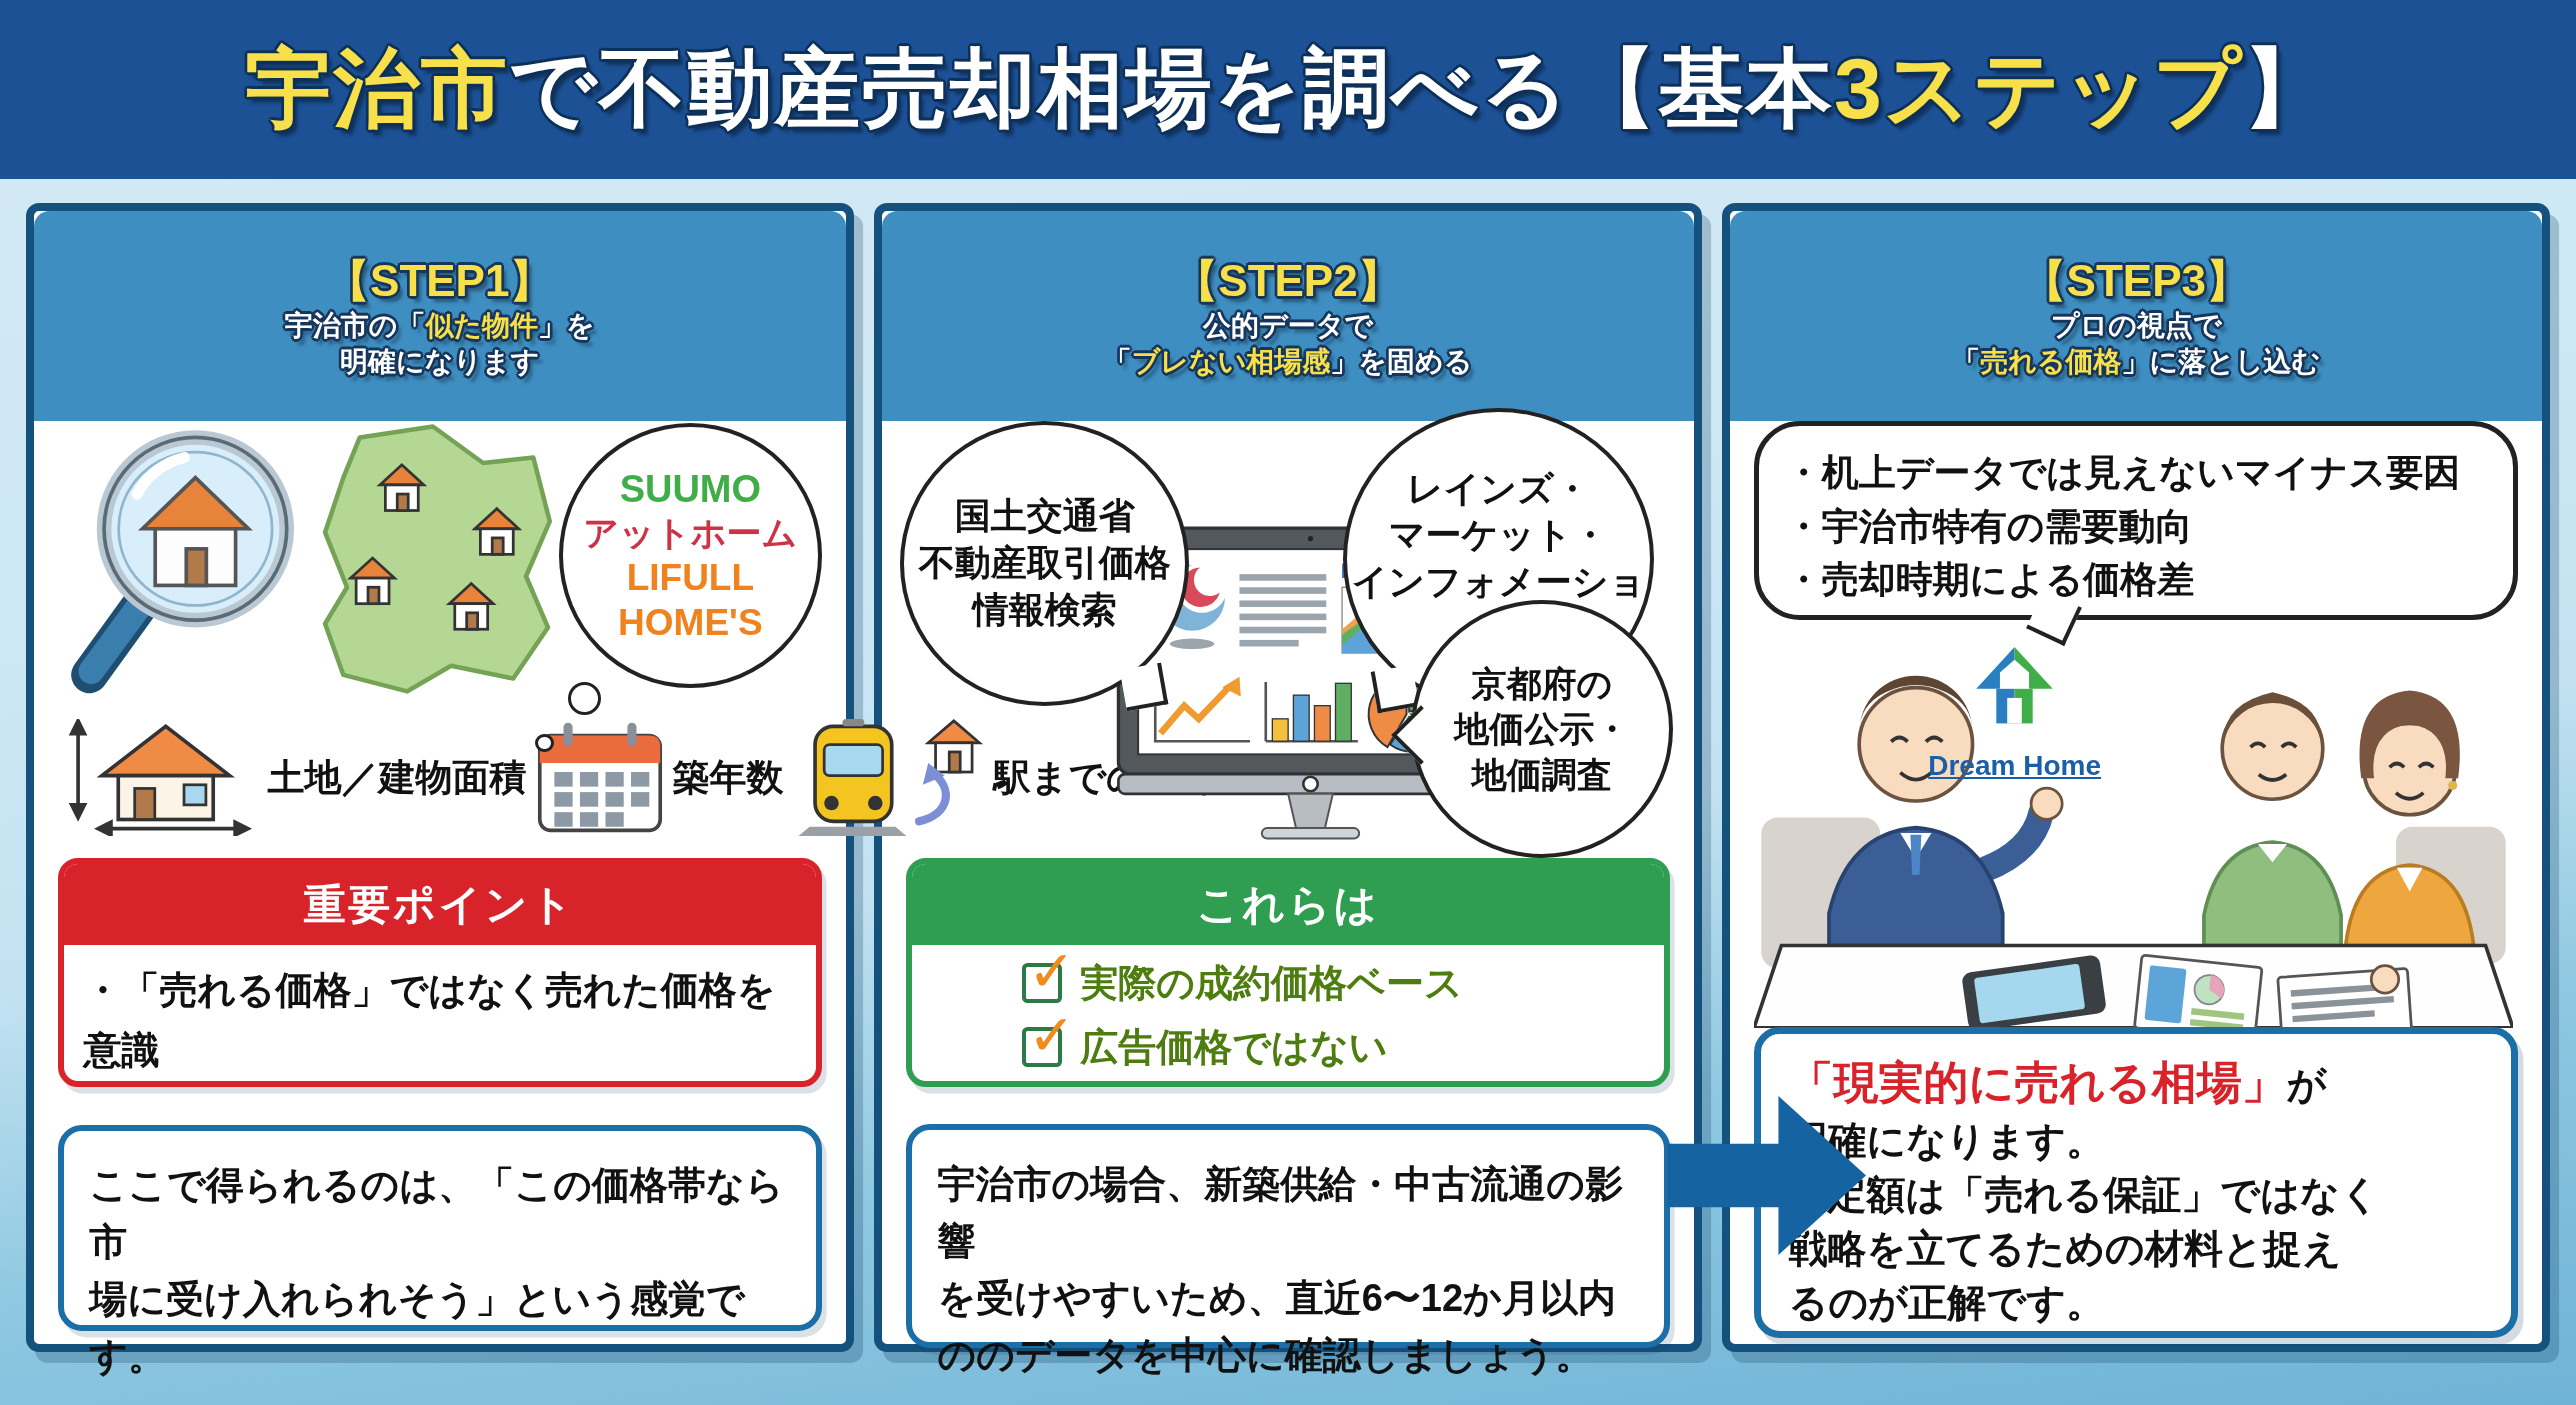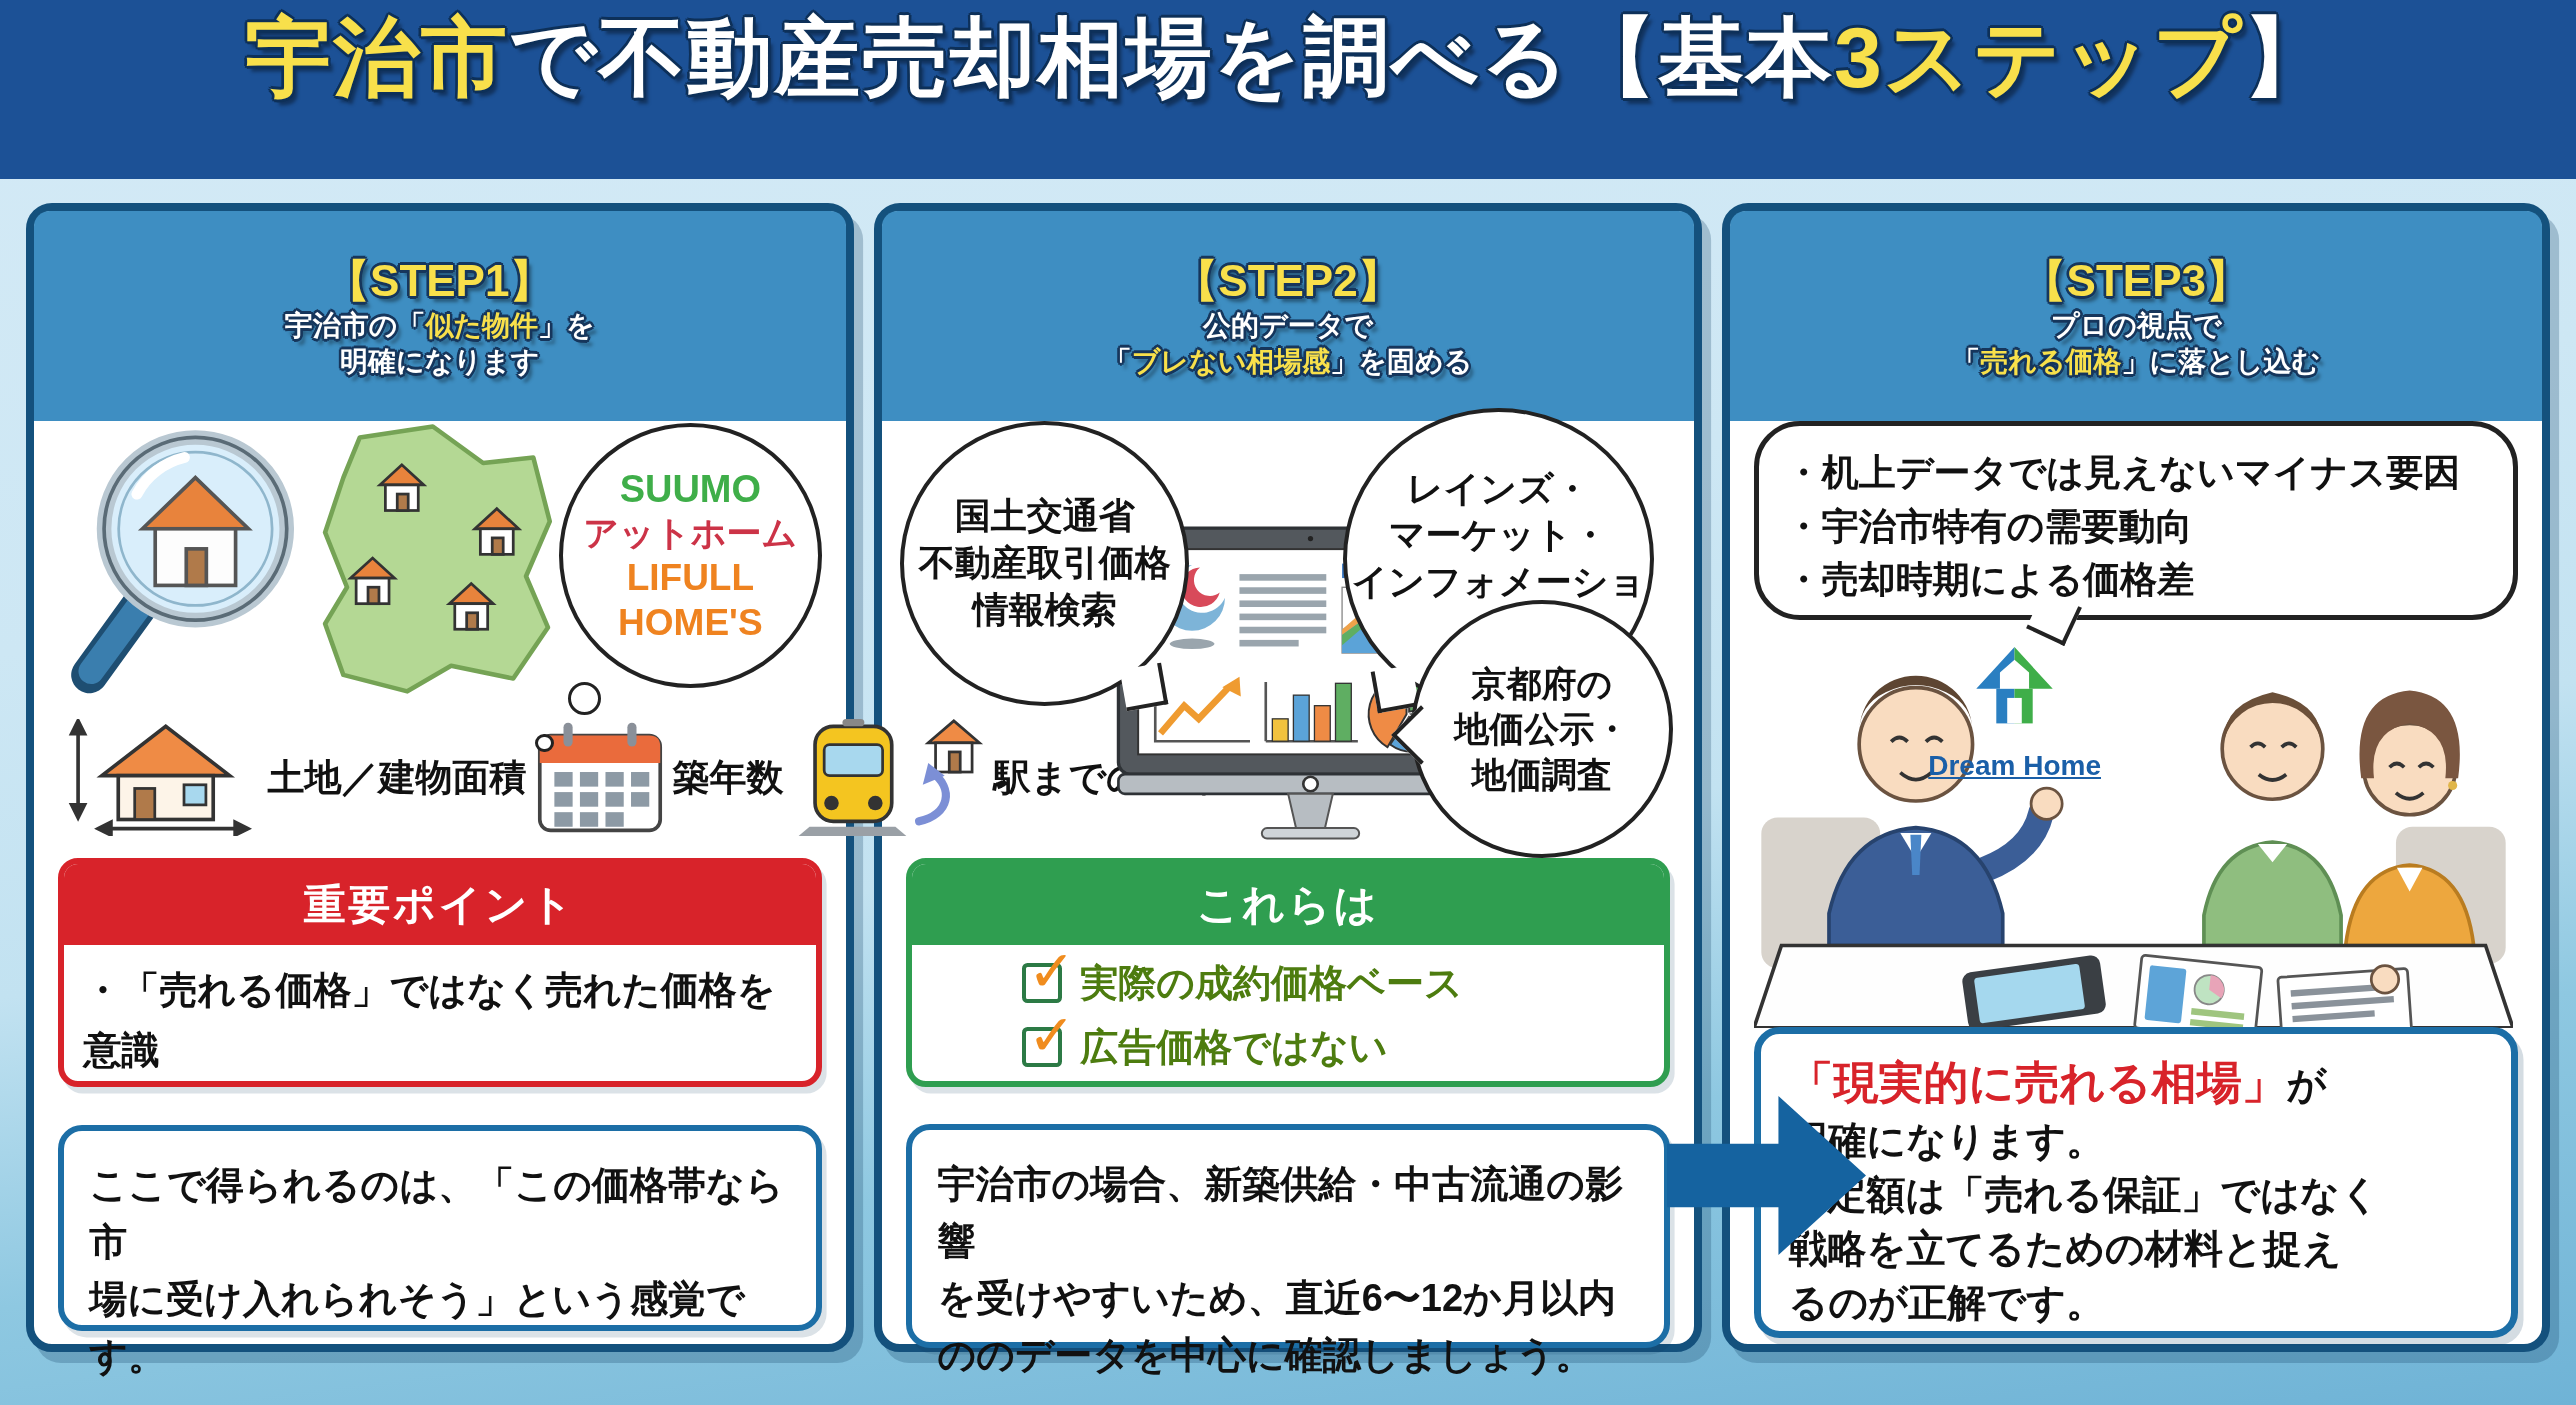--- a/index.html
+++ b/index.html
@@ -3,31 +3,31 @@
 <meta charset="utf-8">
 <style>
   * { margin:0; padding:0; box-sizing:border-box; }
   html,body { background:#9ccde4; }
   body { font-family:"Liberation Sans","DejaVu Sans",sans-serif; }
   .page { position:relative; width:2576px; height:1405px; overflow:hidden;
           background:linear-gradient(173deg,#d4eaf6 0%,#cde7f4 38%,#c2e2f1 58%,#8ec8e1 76%,#6fb3d6 100%); }
 
   
   .titlebar { position:absolute; top:0; left:0; right:0; height:179px;
-              background:#1c5196; display:flex; align-items:flex-start; justify-content:center; }
+              background:#1c5196; display:flex; align-items:center; justify-content:center; }
   .titlebar h1 { font-size:86px; font-weight:900; letter-spacing:1.8px; color:#fff; white-space:nowrap; }
   .outl { text-shadow:2.7px 0 0 var(--oc),-2.7px 0 0 var(--oc),0 2.7px 0 var(--oc),0 -2.7px 0 var(--oc),
           1.8px 1.8px 0 var(--oc),-1.8px 1.8px 0 var(--oc),1.8px -1.8px 0 var(--oc),-1.8px -1.8px 0 var(--oc),
           4.6px 6.4px 3.7px rgba(0,0,0,.38); }
   .titlebar .outl { --oc:#0d3059; }
   .yellow { color:#f8e04b; }
 
   
   .cards { position:absolute; top:203px; left:25.6px; right:25.6px; height:1149px; display:flex; gap:20px; }
-  .card { flex:1; background:#fff; border:8.2px solid #14517d; border-radius:26px;
+  .card { flex:1; background:#fff; border:8.2px solid #14517d; border-radius:13px;
           box-shadow:9.1px 11px 0 rgba(15,60,95,.25); display:flex; flex-direction:column; overflow:visible; }
   .card-head { height:210px; background:#3e8ec2; border-radius:15.6px 15.6px 0 0;
                display:flex; flex-direction:column; justify-content:center; text-align:center; --oc:#16365c; }
   .step-label { font-size:44px; font-weight:900; color:#f8e04b; line-height:1.25; }
   .head-line { font-size:28px; font-weight:900; color:#fff; line-height:1.28; }
   .head-line .hl { color:#f8e04b; }
   .card-body { position:relative; flex:1; margin:0 24px; }
 
   
   .titled-box { position:absolute; left:0; right:0; top:437px; height:229px; border-radius:20px;

